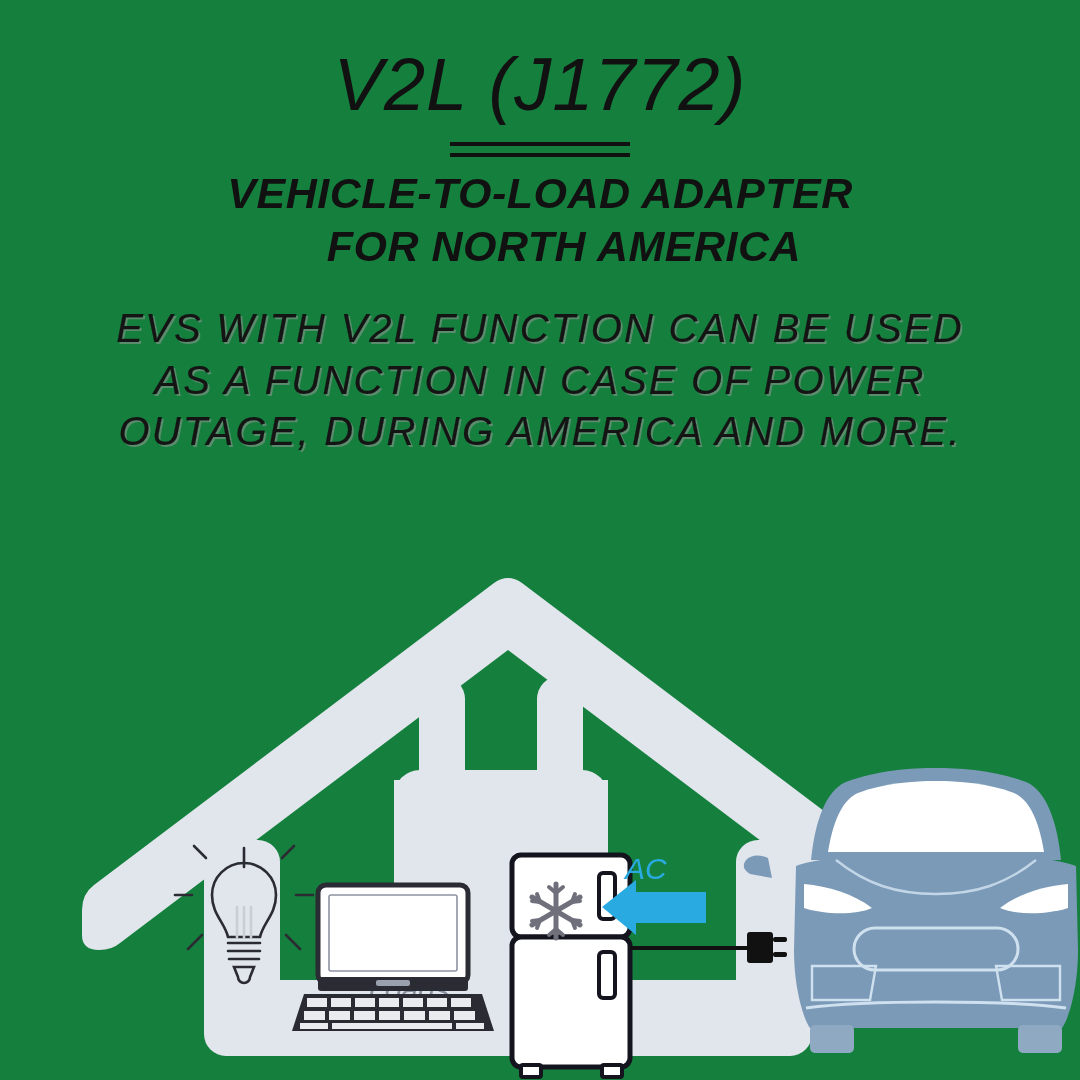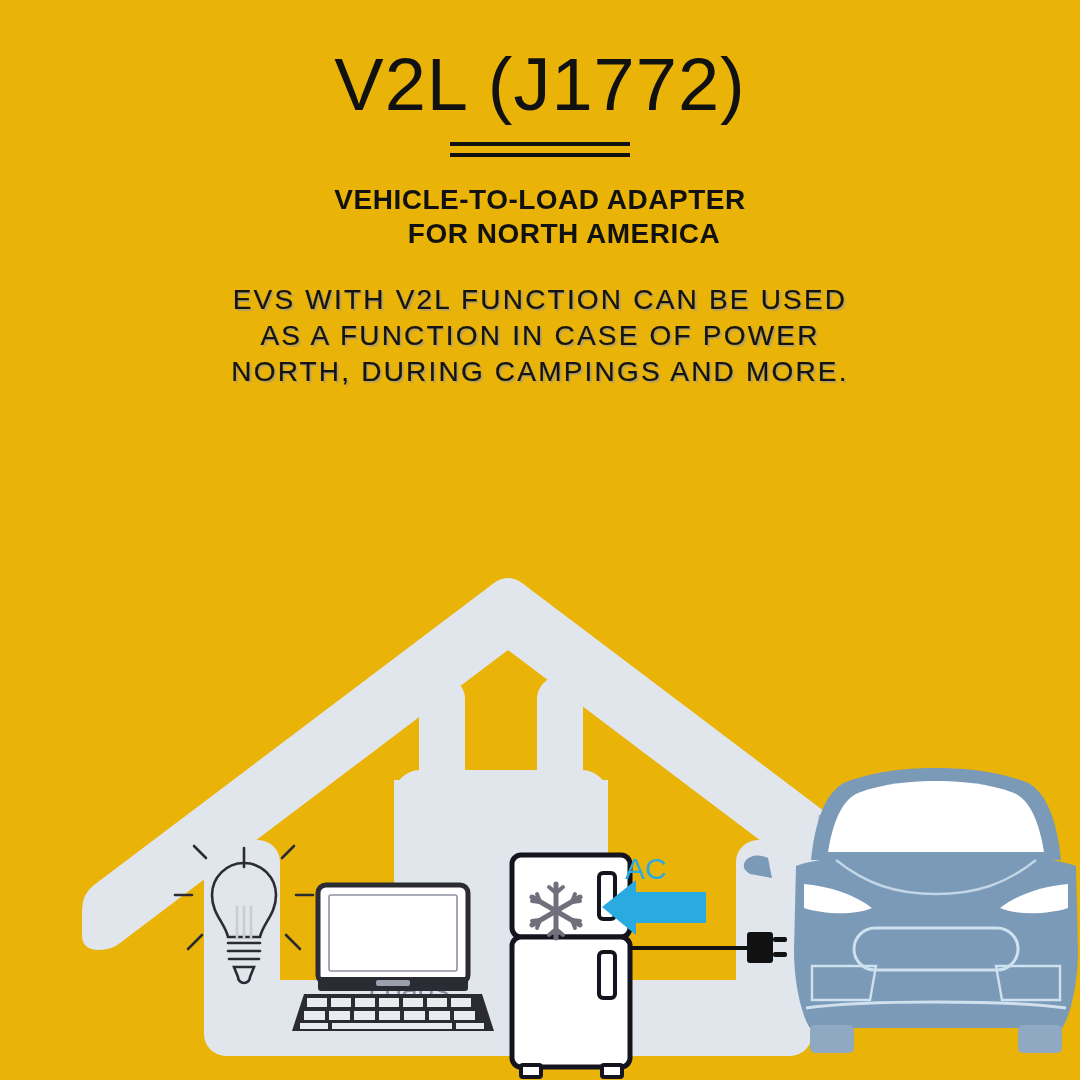--- a/index.html
+++ b/index.html
@@ -12,21 +12,22 @@
     height: 1080px;
     font-family: "Liberation Sans", sans-serif;
     overflow: hidden;
     position: relative;
   }
 
   #page {
     position: relative;
     width: 1080px;
     height: 1080px;
-    background: #eab308;
+    background: #15803d;
+    font-style: italic;
   }
 
   
   .header {
     position: absolute;
     left: 0;
     top: 0;
     width: 1080px;
     text-align: center;
   }
@@ -49,35 +50,35 @@
   .divider .rule {
     height: 4px;
     background: #111111;
     width: 100%;
   }
   .divider .rule + .rule {
     margin-top: 7px;
   }
 
   .subtitle {
-    margin: 26px 0 0 0;
-    font-family: "Liberation Sans", sans-serif;
-    font-size: 28px;
+    margin: 10px 0 0 0;
+    font-family: "Liberation Sans", sans-serif;
+    font-size: 43px;
     font-weight: 700;
     letter-spacing: 0.5px;
     color: #111111;
     line-height: 1.24;
   }
   .subtitle .line2 { display: block; padding-left: 48px; }
 
   .blurb {
     margin: 30px auto 0 auto;
     width: 900px;
     font-family: "Liberation Sans", sans-serif;
-    font-size: 28px;
+    font-size: 40px;
     font-weight: 400;
     letter-spacing: 2.2px;
     line-height: 1.28;
     color: #141414;
     text-shadow: 2px 2px 0 rgba(150,150,150,0.55);
     -webkit-text-stroke: 0.2px #141414;
   }
   .blurb .bl { display: block; }
 
   
@@ -130,21 +131,21 @@
     </div>
 
     <h2 class="subtitle">
       <span>VEHICLE-TO-LOAD ADAPTER</span>
       <span class="line2">FOR NORTH AMERICA</span>
     </h2>
 
     <p class="blurb">
       <span class="bl">EVS WITH V2L FUNCTION CAN BE USED</span>
       <span class="bl">AS A FUNCTION IN CASE OF POWER</span>
-      <span class="bl">NORTH, DURING CAMPINGS AND MORE.</span>
+      <span class="bl">OUTAGE, DURING AMERICA AND MORE.</span>
     </p>
 
   </div>
 
   <div class="illustration">
     <svg viewBox="0 0 1080 600" xmlns="http://www.w3.org/2000/svg">
 
       <g>
         <path d="M 66 455
                  L 66 430

